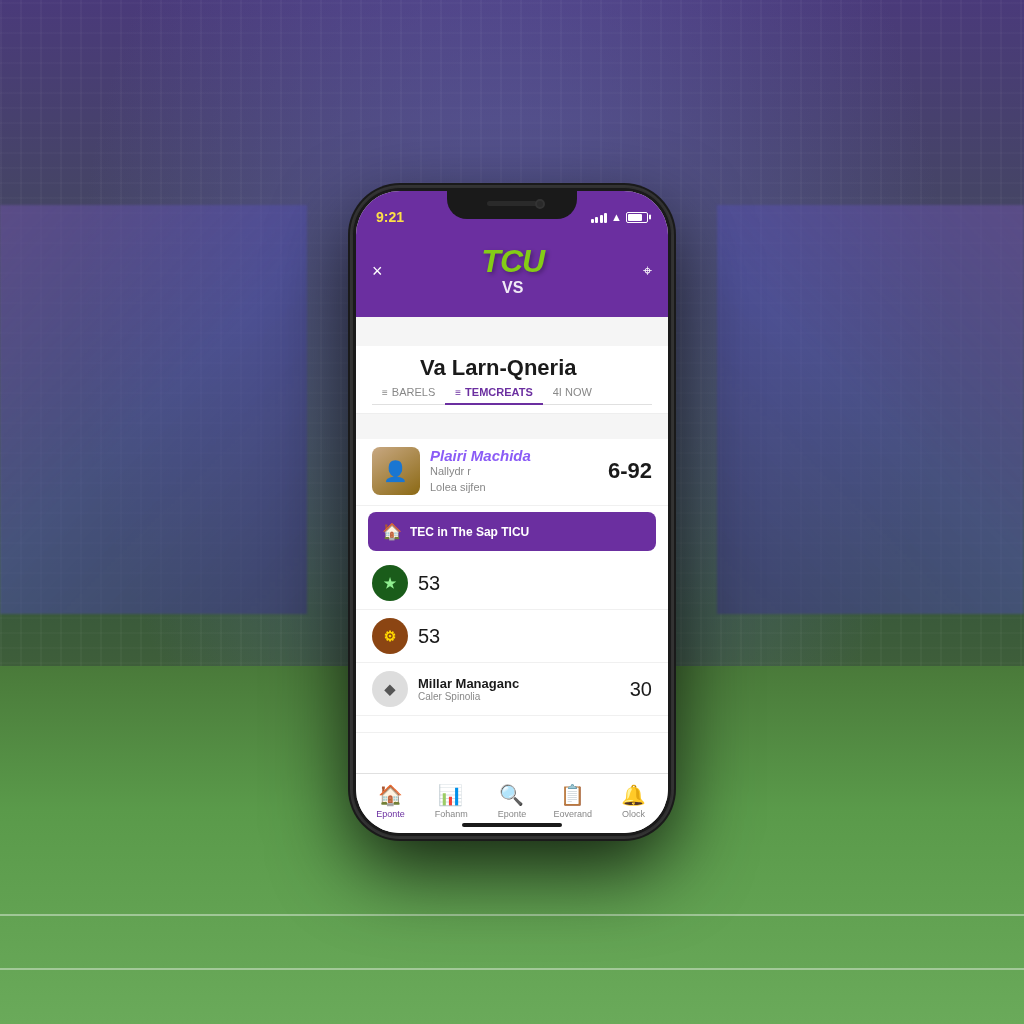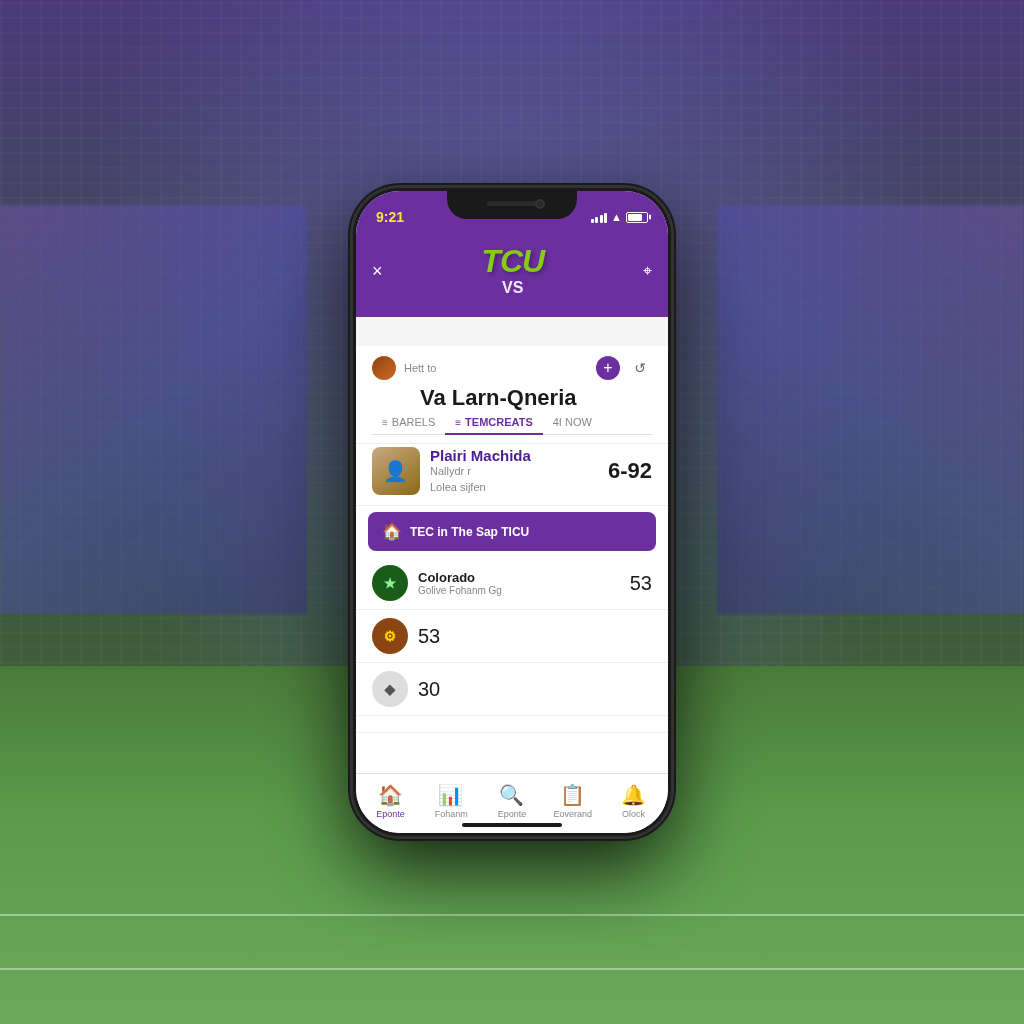--- a/index.html
+++ b/index.html
@@ -392,21 +392,22 @@
       align-items: center;
       justify-content: center;
       font-size: 20px;
     }
     .player-info {
       flex: 1;
     }
     .player-name {
       font-size: 15px;
       font-weight: 600;
-      color: #4c1d95;
+      color: #8b5cf6;
+      font-style: italic;
     }
     .player-detail {
       font-size: 11px;
       color: #888;
       line-height: 1.4;
     }
     .player-score {
       font-size: 22px;
       font-weight: 700;
       color: #1a1a1a;
@@ -612,26 +613,20 @@
           <span class="close-btn">×</span>
           <div class="tcu-logo-area">
             <div class="tcu-text">TCU</div>
             <div class="vs-text">VS</div>
           </div>
           <span class="header-icon-right">⌖</span>
         </div>
       </div>
 
       <div class="sub-header">
-        <div class="sub-header-row">
-          <div class="avatar-small"></div>
-          <span class="header-subtitle">Hett to</span>
-          <div class="plus-btn">+</div>
-          <div class="refresh-btn">↺</div>
-        </div>
         <div class="main-title">Va Larn-Qneria</div>
 
         <div class="tabs-row">
           <div class="tab-item">
             <span class="tab-icon">≡</span>
             <span>BARELS</span>
           </div>
           <div class="tab-item active">
             <span class="tab-icon">≡</span>
             <span>TEMCREATS</span>
@@ -659,34 +654,34 @@
 
         <div class="banner">
           <span class="banner-icon">🏠</span>
           <span class="banner-text">TEC in The Sap TICU</span>
         </div>
 
         <div class="scores-section">
 
           <div class="score-item">
             <div class="team-logo" style="background:#1a5c1a; color:#90EE90;">★</div>
-            <div class="team-info">
-              <div class="team-name">Colorado</div>
-              <div class="team-detail">Golive Fohanm Gg</div>
-            </div>
             <div class="team-score">53</div>
           </div>
 
           <div class="score-item">
             <div class="team-logo" style="background:#8B4513; color:#FFD700;">⚙</div>
             <div class="team-score">53</div>
           </div>
 
           <div class="score-item">
             <div class="team-logo" style="background:#ddd; color:#555;">◆</div>
+            <div class="team-info">
+              <div class="team-name">Millar Managanc</div>
+              <div class="team-detail">Caler Spinolia</div>
+            </div>
             <div class="team-score">30</div>
           </div>
 
           <div class="score-item">
             
             
             
           </div>
 
         </div>

